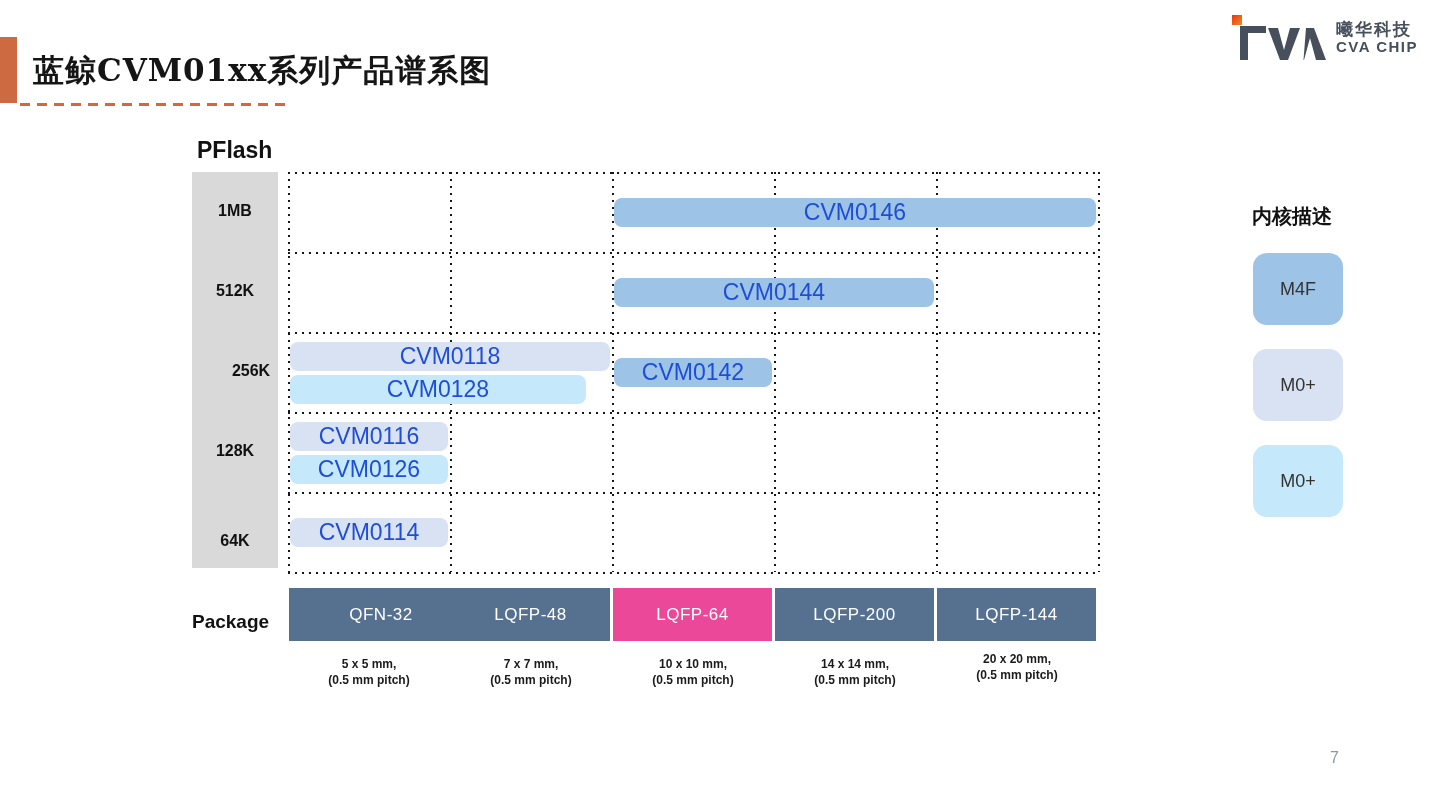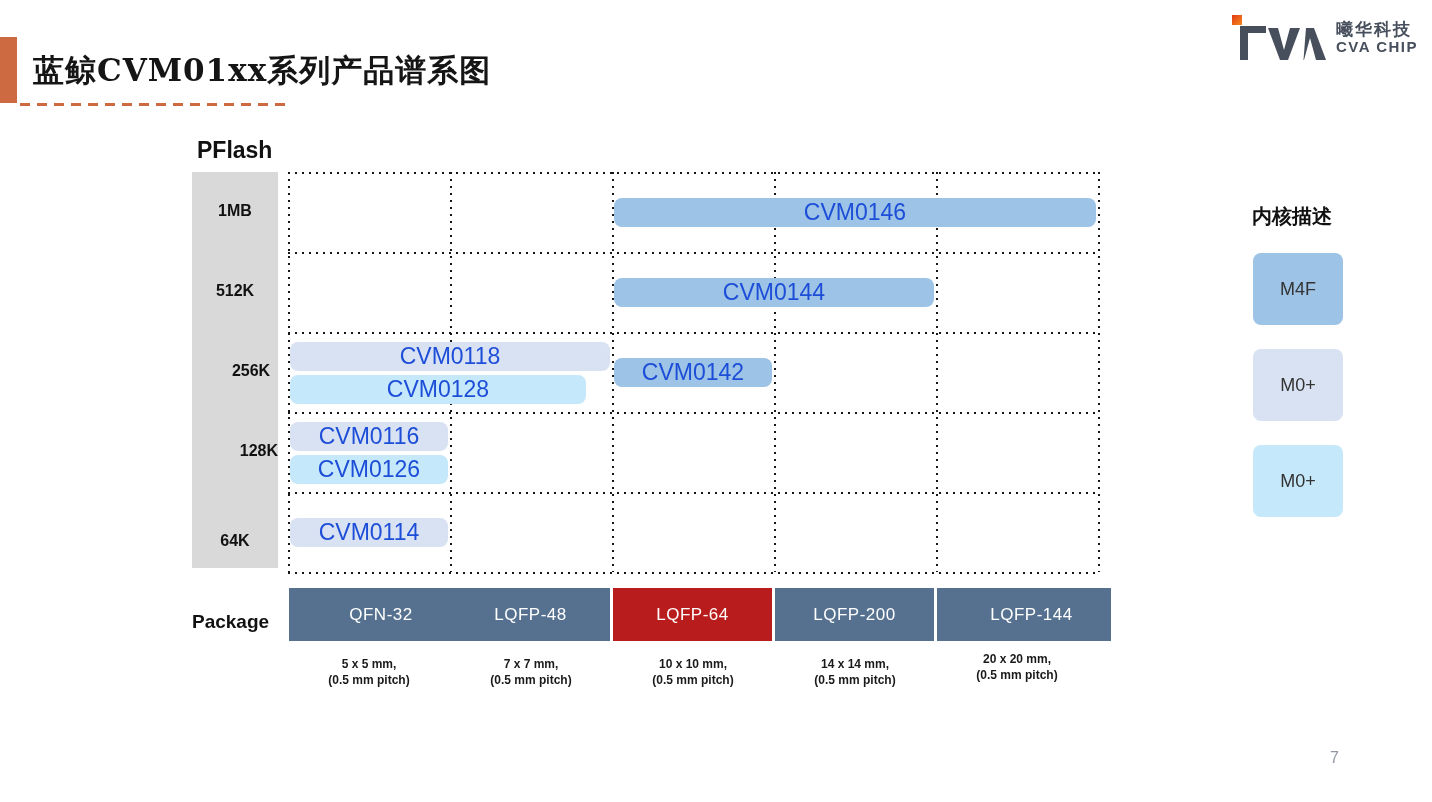--- a/index.html
+++ b/index.html
@@ -27,21 +27,21 @@
   .vline{position:absolute;width:2px;background-image:repeating-linear-gradient(180deg,#161616 0 2px,transparent 2px 7px);}
   
   .bar{position:absolute;height:29px;border-radius:8px;display:flex;align-items:center;justify-content:center;
        font-size:23px;color:#1d4ed8;}
   
   .pkg-cell{position:absolute;top:588px;height:53px;background:#55718f;color:#ffffff;
             display:flex;align-items:center;justify-content:center;font-size:17px;letter-spacing:0.5px;}
   .pkg-dim{position:absolute;text-align:center;font-size:12px;font-weight:bold;color:#1a1a1a;line-height:1.3;}
   
   .legend-title{position:absolute;left:1252px;top:203px;font-size:20px;font-weight:bold;color:#111;}
-  .legend-box{position:absolute;left:1253px;width:90px;height:72px;border-radius:8px;
+  .legend-box{position:absolute;left:1253px;width:90px;height:72px;border-radius:14px;
               display:flex;align-items:center;justify-content:center;font-size:18px;color:#333;}
   .page-number{position:absolute;left:1330px;top:749px;font-size:16px;color:#9097a3;}
 </style>
 </head>
 <body>
 
 <div id="stage">
 
   <div class="accent-bar"></div>
   <div class="page-title">蓝鲸CVM01xx系列产品谱系图</div>
@@ -81,51 +81,51 @@
       <div class="hline" style="left: 288px; top: 572px; width: 812px;"></div>
       <div class="vline" style="left: 288px; top: 172px; height: 400px;"></div>
       <div class="vline" style="left: 450px; top: 172px; height: 400px;"></div>
       <div class="vline" style="left: 612px; top: 172px; height: 400px;"></div>
       <div class="vline" style="left: 774px; top: 172px; height: 400px;"></div>
       <div class="vline" style="left: 936px; top: 172px; height: 400px;"></div>
       <div class="vline" style="left: 1098px; top: 172px; height: 400px;"></div>
       <div class="axis-label" style="top: 202px;">1MB</div>
       <div class="axis-label" style="top: 282px;">512K</div>
       <div class="axis-label" style="top: 362px; margin-left: 16px;">256K</div>
-      <div class="axis-label" style="top: 442px; text-align: right;">128K</div>
+      <div class="axis-label" style="top: 442px;">128K</div>
       <div class="axis-label" style="top: 532px;">64K</div>
       <div class="bar" style="left: 614px; top: 198px; width: 482px; background: rgb(157, 195, 230);">CVM0146</div>
       <div class="bar" style="left: 614px; top: 278px; width: 320px; background: rgb(157, 195, 230);">CVM0144</div>
       <div class="bar" style="left: 290px; top: 342px; width: 320px; background: rgb(217, 226, 243);">CVM0118</div>
       <div class="bar" style="left: 290px; top: 375px; width: 296px; background: rgb(197, 232, 250);">CVM0128</div>
       <div class="bar" style="left: 614px; top: 358px; width: 158px; background: rgb(157, 195, 230);">CVM0142</div>
       <div class="bar" style="left: 290px; top: 422px; width: 158px; background: rgb(217, 226, 243);">CVM0116</div>
       <div class="bar" style="left: 290px; top: 455px; width: 158px; background: rgb(197, 232, 250);">CVM0126</div>
       <div class="bar" style="left: 290px; top: 518px; width: 158px; background: rgb(217, 226, 243);">CVM0114</div>
       <div class="pkg-cell" style="left: 289px; width: 184px; background: rgb(85, 113, 143);">QFN-32</div>
       <div class="pkg-dim" style="left: 288px; width: 162px; top: 657px;">
         <div>5 x 5 mm,</div>
         <div>(0.5 mm pitch)</div>
       </div>
       <div class="pkg-cell" style="left: 451px; width: 159px; background: rgb(85, 113, 143);">LQFP-48</div>
       <div class="pkg-dim" style="left: 450px; width: 162px; top: 657px;">
         <div>7 x 7 mm,</div>
         <div>(0.5 mm pitch)</div>
       </div>
-      <div class="pkg-cell" style="left: 613px; width: 159px; background: #b91c1c;">LQFP-64</div>
+      <div class="pkg-cell" style="left: 613px; width: 159px; background: #ec4899;">LQFP-64</div>
       <div class="pkg-dim" style="left: 612px; width: 162px; top: 657px;">
         <div>10 x 10 mm,</div>
         <div>(0.5 mm pitch)</div>
       </div>
       <div class="pkg-cell" style="left: 775px; width: 159px; background: rgb(85, 113, 143);">LQFP-200</div>
       <div class="pkg-dim" style="left: 774px; width: 162px; top: 657px;">
         <div>14 x 14 mm,</div>
         <div>(0.5 mm pitch)</div>
       </div>
-      <div class="pkg-cell" style="left: 937px; width: 159px; background: rgb(85, 113, 143); padding-left: 15px;">LQFP-144</div>
+      <div class="pkg-cell" style="left: 937px; width: 159px; background: rgb(85, 113, 143);">LQFP-144</div>
       <div class="pkg-dim" style="left: 936px; width: 162px; top: 652px;">
         <div>20 x 20 mm,</div>
         <div>(0.5 mm pitch)</div>
       </div>
     </div>
 
   <div class="legend-title">内核描述</div>
   <div id="legend-dynamic">
       <div class="legend-box" style="top: 253px; background: rgb(157, 195, 230);">M4F</div>
       <div class="legend-box" style="top: 349px; background: rgb(217, 226, 243);">M0+</div>

